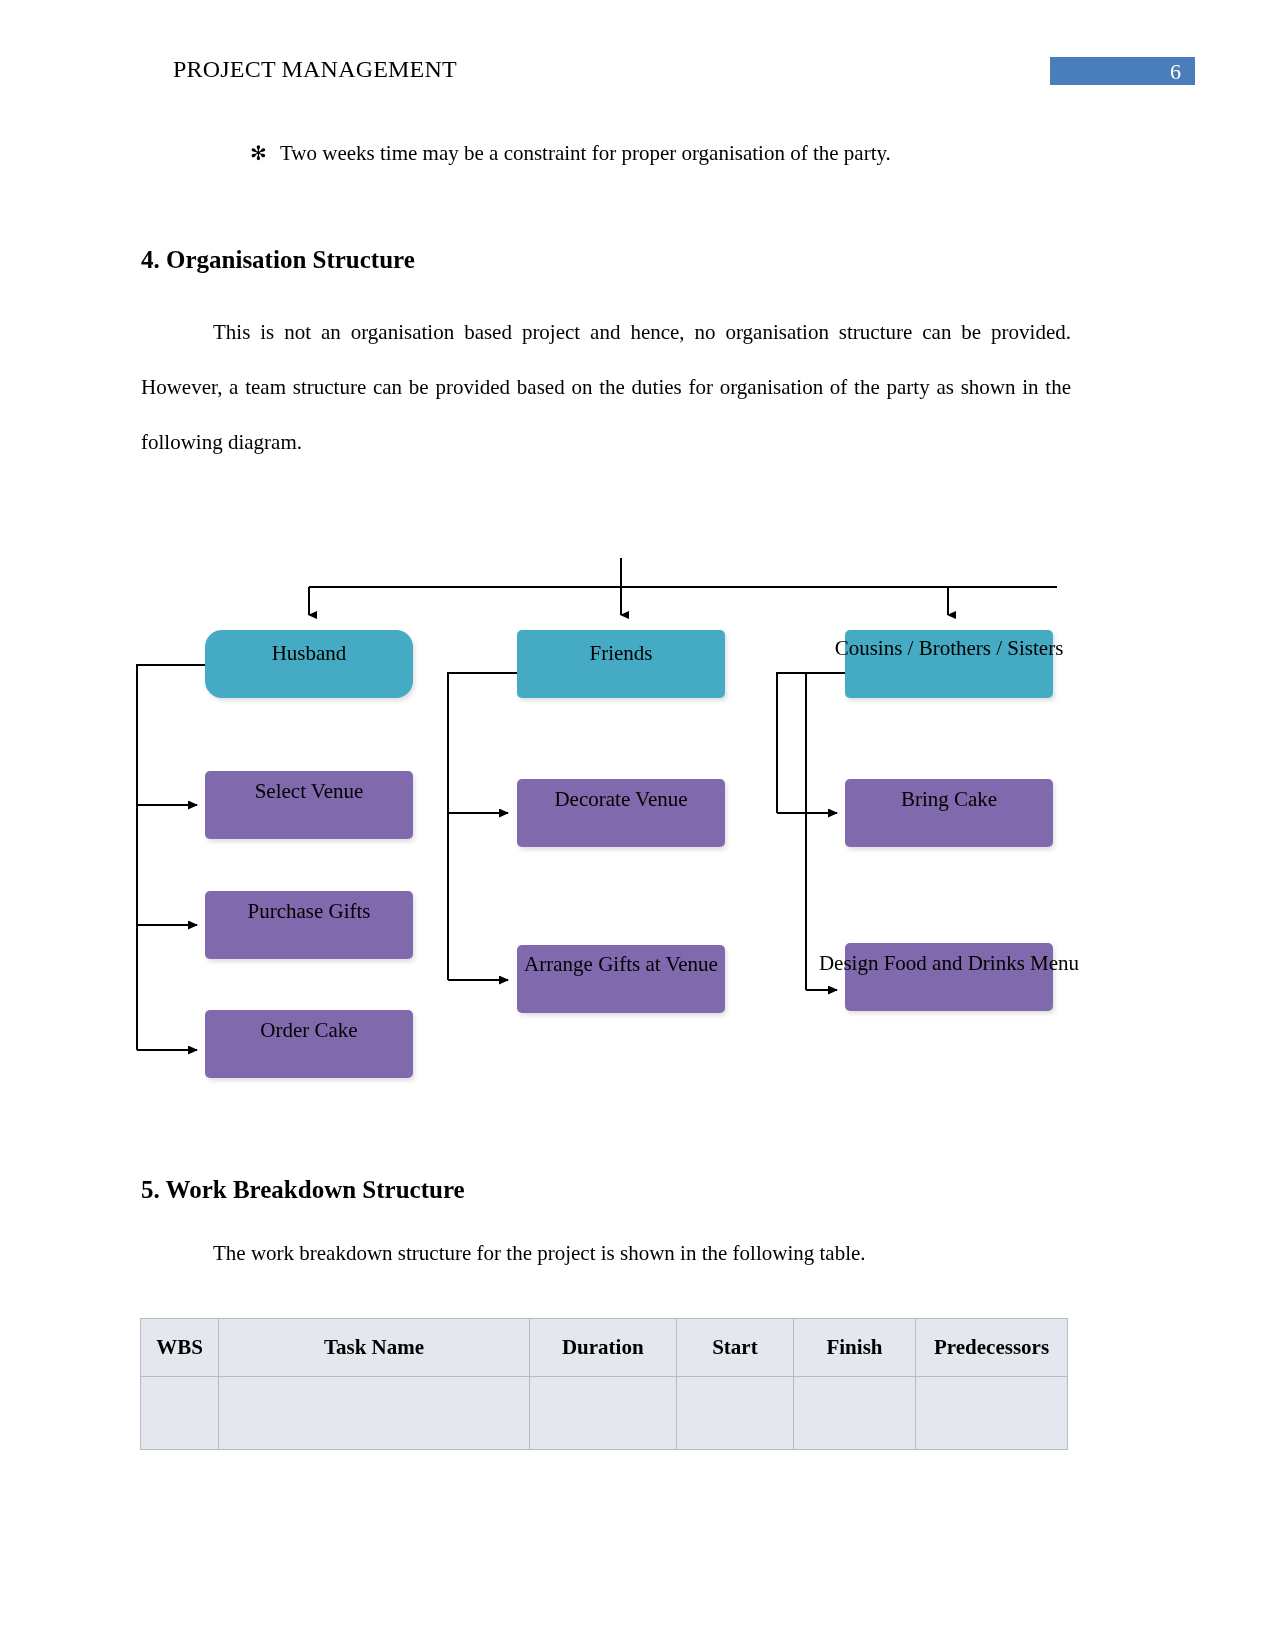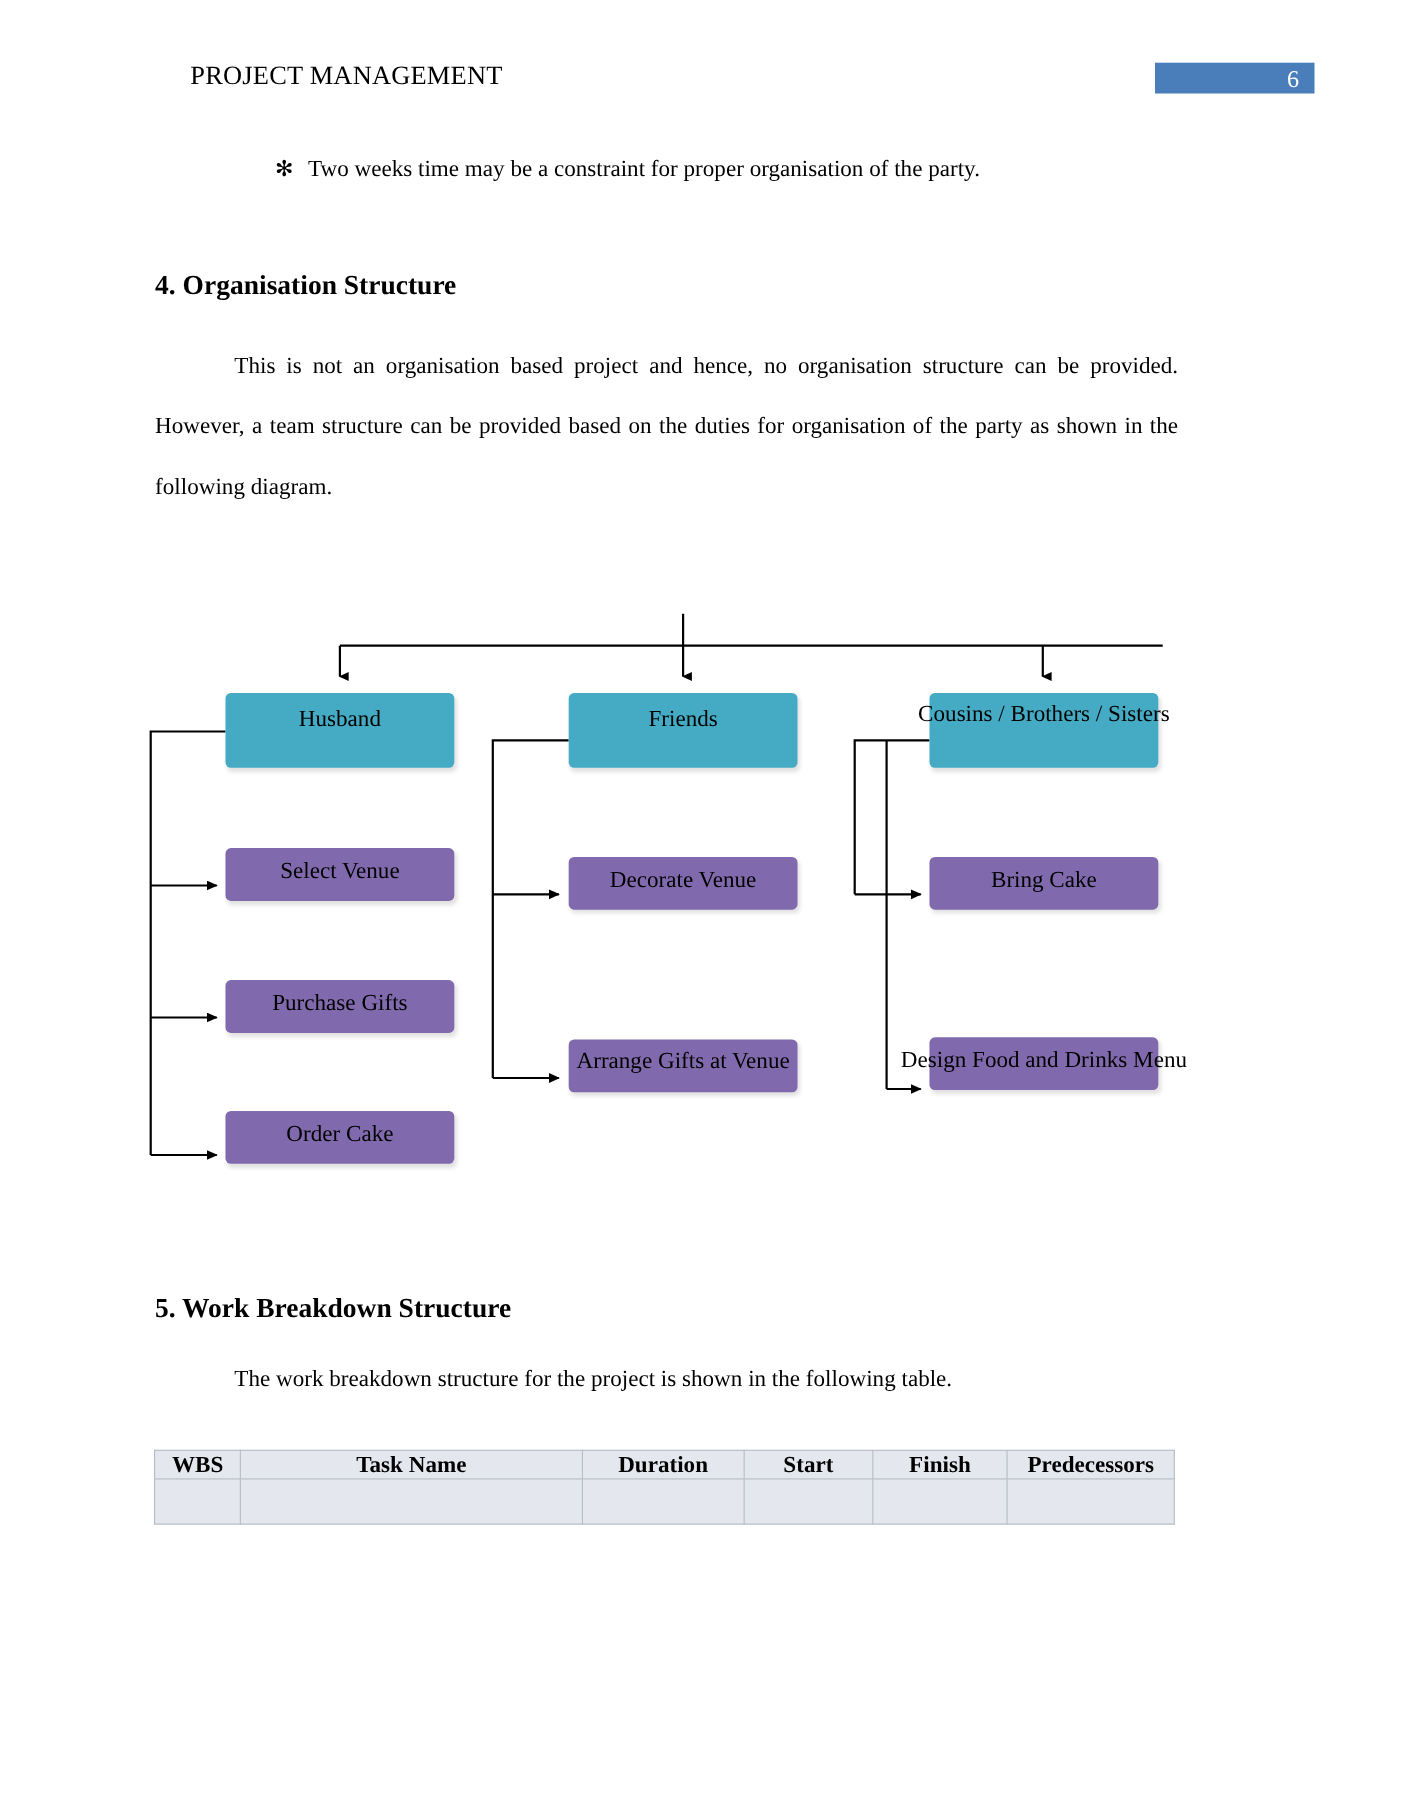--- a/index.html
+++ b/index.html
@@ -145,40 +145,40 @@
   .node-root .node-label { top: 12px; }
   .node-team {
     background: #45abc4;
     width: 208px;
     height: 68px;
   }
   .node-team .node-label { top: 11px; }
   .node-task {
     background: #8069ac;
     width: 208px;
-    height: 48px;
+    height: 68px;
   }
   .node-task .node-label { top: 8px; }
 
   
   .wbs-table {
     position: absolute;
     left: 140px;
     top: 1318px;
     border-collapse: collapse;
     width: 928px;
     background: #e4e8ee;
   }
   .wbs-table th, .wbs-table td {
     border: 1px solid #b6bcc6;
     background: #e4e8ee;
     font-size: 21px;
     font-weight: bold;
     text-align: center;
-    padding: 0 4px;
+    padding: 16px 4px;
     color: #000000;
   }
   .wbs-table td {
     font-weight: normal;
     height: 40px;
   }
   .col-wbs { width: 72px; }
   .col-task { width: 330px; }
   .col-dur { width: 145px; }
   .col-start { width: 115px; }
@@ -234,21 +234,21 @@
       <path d="M 448,343 L 508,343" stroke="#000000" stroke-width="2" fill="none" marker-end="url(#arrowRight)"></path>
       <path d="M 448,510 L 508,510" stroke="#000000" stroke-width="2" fill="none" marker-end="url(#arrowRight)"></path>
 
       <path d="M 845,203 L 777,203 L 777,343" stroke="#000000" stroke-width="2" fill="none"></path>
       <path d="M 777,343 L 837,343" stroke="#000000" stroke-width="2" fill="none" marker-end="url(#arrowRight)"></path>
       <path d="M 806,203 L 806,520" stroke="#000000" stroke-width="2" fill="none"></path>
       <path d="M 806,520 L 837,520" stroke="#000000" stroke-width="2" fill="none" marker-end="url(#arrowRight)"></path>
     </svg>
 
 
-    <div class="node node-team" style="left:205px; top:160px;">
+    <div class="node node-team" style="left:205px; top:160px;border-radius:17px;">
       <span class="node-label">Husband</span>
     </div>
     <div class="node node-team" style="left:517px; top:160px;">
       <span class="node-label">Friends</span>
     </div>
     <div class="node node-team" style="left:845px; top:160px;">
       <span class="node-label" style="top:6px;">Cousins / Brothers / Sisters</span>
     </div>
 
     <div class="node node-task" style="left:205px; top:301px;">

